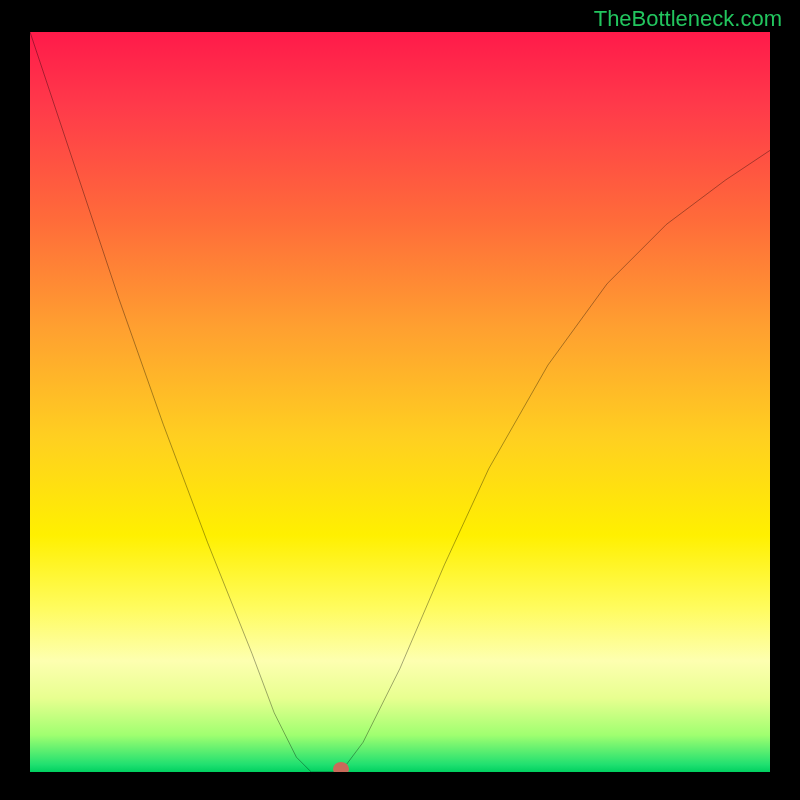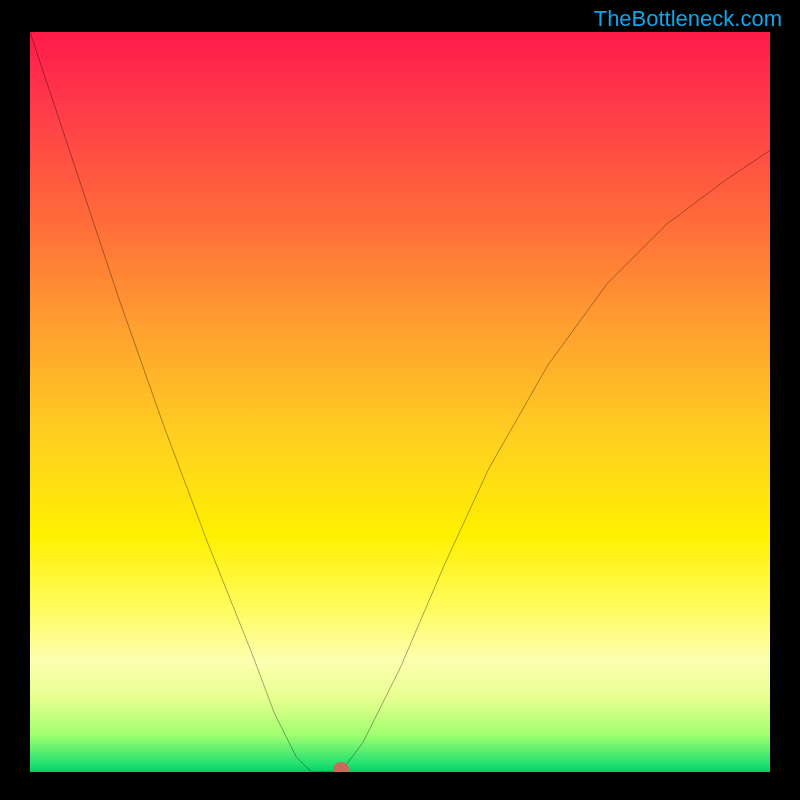--- a/index.html
+++ b/index.html
@@ -13,21 +13,21 @@
   }
   .outer-frame {
     position: absolute;
     inset: 0;
     background: #000;
   }
   .watermark {
     position: absolute;
     top: 6px;
     right: 18px;
-    color: #0ea5e9;
+    color: #22c55e;
     font-size: 22px;
     font-family: Arial, sans-serif;
     z-index: 10;
   }
   .plot-area {
     position: absolute;
     left: 30px;
     top: 32px;
     width: 740px;
     height: 740px;

